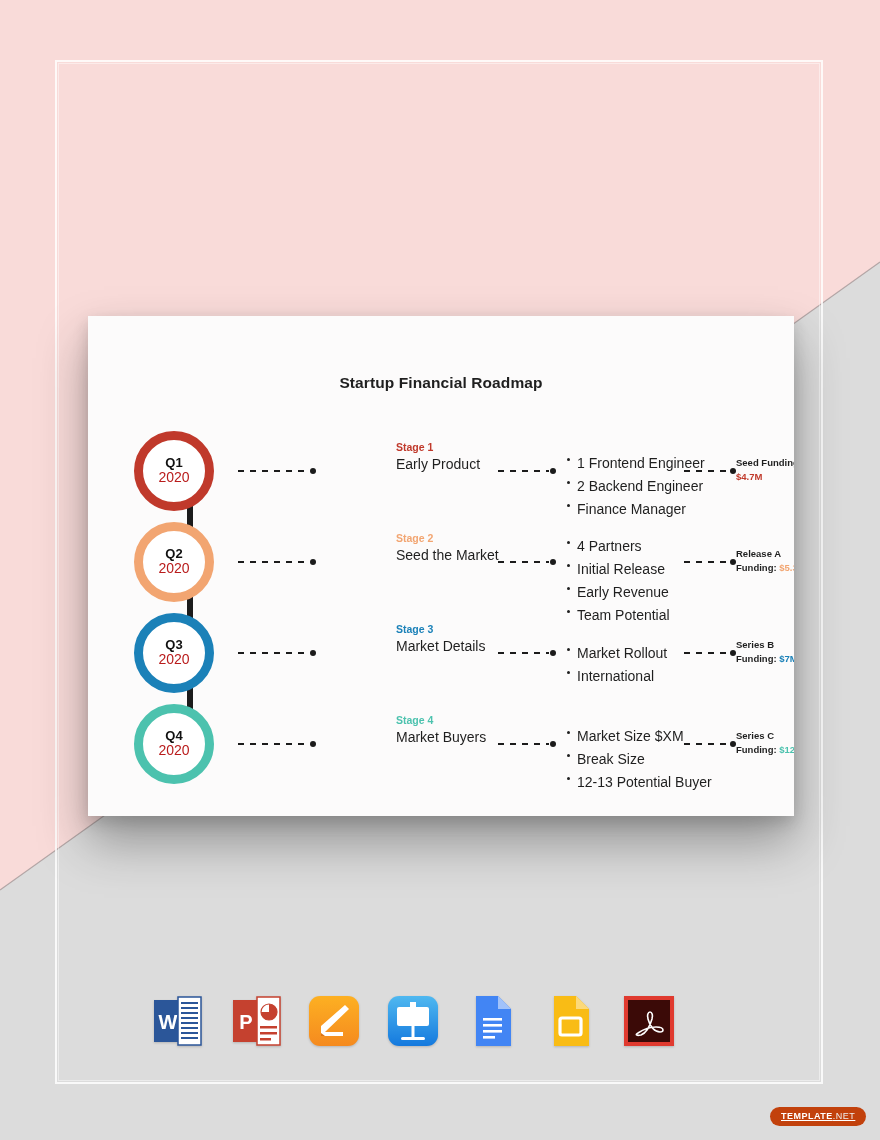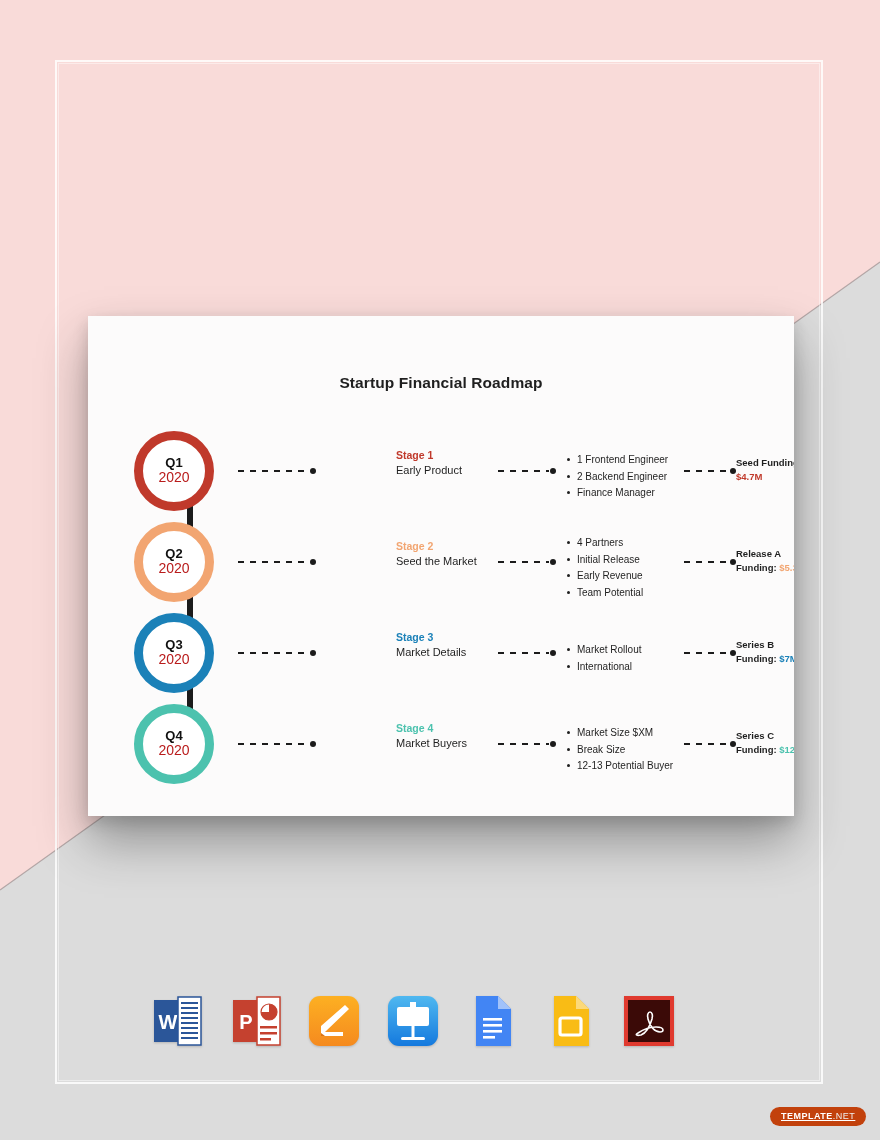--- a/index.html
+++ b/index.html
@@ -169,46 +169,46 @@
   }
 
   .dash-1 { left: 150px; width: 78px; }
   .dash-2 { left: 410px; width: 58px; }
   .dash-3 { left: 596px; width: 52px; }
 
   
   .stage {
     position: absolute;
     left: 308px;
-    top: 28px;
+    top: 20px;
     width: 104px;
   }
   .stage .s-name {
     font-size: 10.5px;
     font-weight: bold;
     line-height: 1.45;
   }
   .stage .s-desc {
-    font-size: 11px;
+    font-size: 14px;
     color: #1f1f1f;
     line-height: 1.35;
     white-space: nowrap;
   }
 
   
   .bullets {
     position: absolute;
     left: 478px;
     top: 32px;
     width: 120px;
     list-style: none;
   }
   .bullets li {
     position: relative;
-    font-size: 10px;
+    font-size: 14px;
     color: #1f1f1f;
     line-height: 1.65;
     padding-left: 11px;
     white-space: nowrap;
   }
   .bullets li::before {
     content: "";
     position: absolute;
     left: 1px;
     top: 6px;

